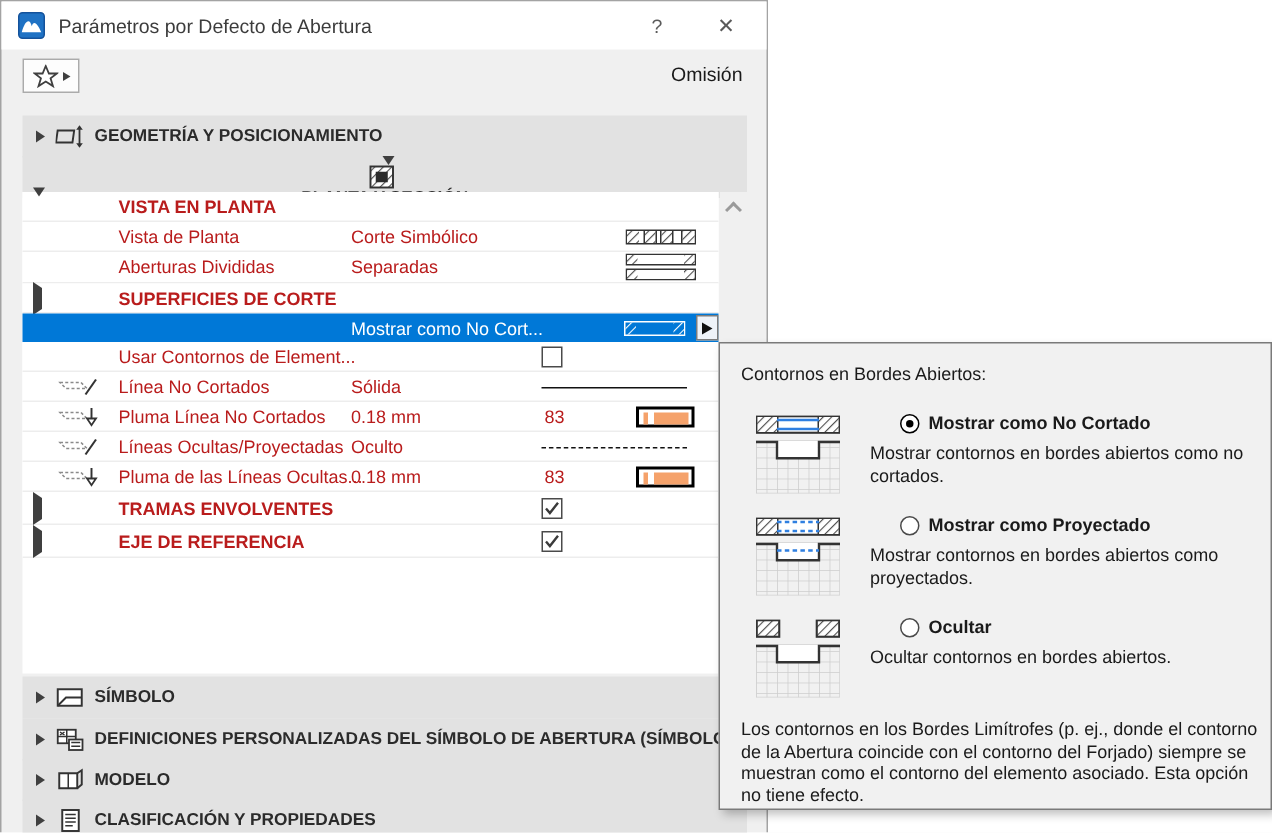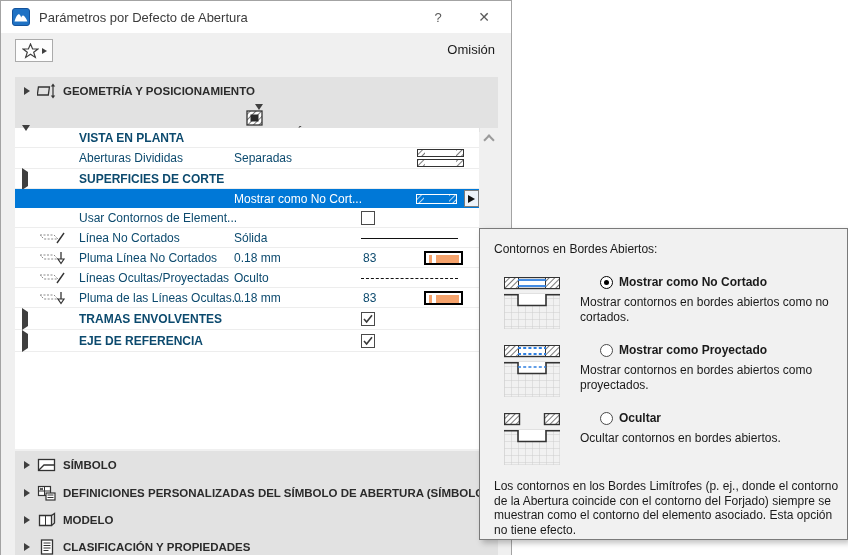--- a/index.html
+++ b/index.html
@@ -34,21 +34,21 @@
   .tri-d { width:0; height:0; border-top:6px solid #3f3f3f; border-left:4px solid transparent; border-right:4px solid transparent; }
 
   
   .plist { position:absolute; left:14px; top:127px; width:483px; height:321px; }
   .plist-content { position:absolute; left:0; top:0; width:464px; height:100%; background:#fff; }
   .scrolltrack { position:absolute; right:0; top:0; width:18px; height:100%; background:#f0f0f0; }
   .chev-up { width:8px; height:8px; border-left:2px solid #9a9a9a; border-top:2px solid #9a9a9a;
              transform:rotate(45deg); margin:8px auto 0 auto; }
 
   .prow { position:relative; width:100%; border-bottom:1px solid #ededed; background:#fff;
-          font-size:12px; color:#0c4a6e; }
+          font-size:12px; color:#b91c1c; }
   .prow .aw { position:absolute; left:7px; top:50%; transform:translateY(-50%); }
   .prow .rico { position:absolute; left:22px; top:50%; transform:translateY(-50%); }
   .prow .nm { position:absolute; left:64px; top:50%; transform:translateY(-50%); white-space:nowrap; }
   .prow .vl { position:absolute; left:219px; top:50%; transform:translateY(-50%); white-space:nowrap; }
   .prow .bold { font-weight:bold; }
   .prow .pennum { position:absolute; left:348px; top:50%; transform:translateY(-50%); }
   .prow .cbx { position:absolute; left:346px; top:50%; transform:translateY(-50%); width:14px; height:14px;
                border:1px solid #4a4a4a; background:#fff; }
   .prow .prev { position:absolute; top:50%; transform:translateY(-50%); }
   .prow.sel { background:#0078d7; color:#fff; border-bottom:none; }
@@ -143,20 +143,36 @@
     </div>
 
     <div class="plist">
       <div class="plist-content">
 
         <div class="prow" style="height:20px;">
           <span class="aw"><span class="tri-d"></span></span>
           <span class="nm bold">VISTA EN PLANTA</span>
         </div>
 
+        <div class="prow" style="height:20px;">
+          <span class="nm">Vista de Planta</span>
+          <span class="vl">Corte Simbólico</span>
+          <svg class="prev" style="right:15px;" width="47" height="12" viewBox="0 0 47 12">
+            <rect x="0.5" y="1.5" width="46" height="9" fill="#fff" stroke="#333"></rect>
+            <rect x="1" y="2" width="8" height="8" fill="url(#hatch)"></rect>
+            <rect x="13" y="2" width="7" height="8" fill="url(#hatch)"></rect>
+            <rect x="24" y="2" width="7" height="8" fill="url(#hatch)"></rect>
+            <rect x="38" y="2" width="8" height="8" fill="url(#hatch)"></rect>
+            <line x1="12.5" y1="1.5" x2="12.5" y2="10.5" stroke="#333"></line>
+            <line x1="20.5" y1="1.5" x2="20.5" y2="10.5" stroke="#333"></line>
+            <line x1="23.5" y1="1.5" x2="23.5" y2="10.5" stroke="#333"></line>
+            <line x1="31.5" y1="1.5" x2="31.5" y2="10.5" stroke="#333"></line>
+            <line x1="37.5" y1="1.5" x2="37.5" y2="10.5" stroke="#333"></line>
+          </svg>
+        </div>
 
         <div class="prow" style="height:21px;">
           <span class="nm">Aberturas Divididas</span>
           <span class="vl">Separadas</span>
           <svg class="prev" style="right:15px;" width="47" height="18" viewBox="0 0 47 18">
             <rect x="0.5" y="0.5" width="46" height="7" fill="#fff" stroke="#333"></rect>
             <rect x="1" y="1" width="7" height="6" fill="url(#hatch)"></rect>
             <rect x="39" y="1" width="7" height="6" fill="url(#hatch)"></rect>
             <rect x="0.5" y="10.5" width="46" height="7" fill="#fff" stroke="#333"></rect>
             <rect x="1" y="11" width="7" height="6" fill="url(#hatch)"></rect>

